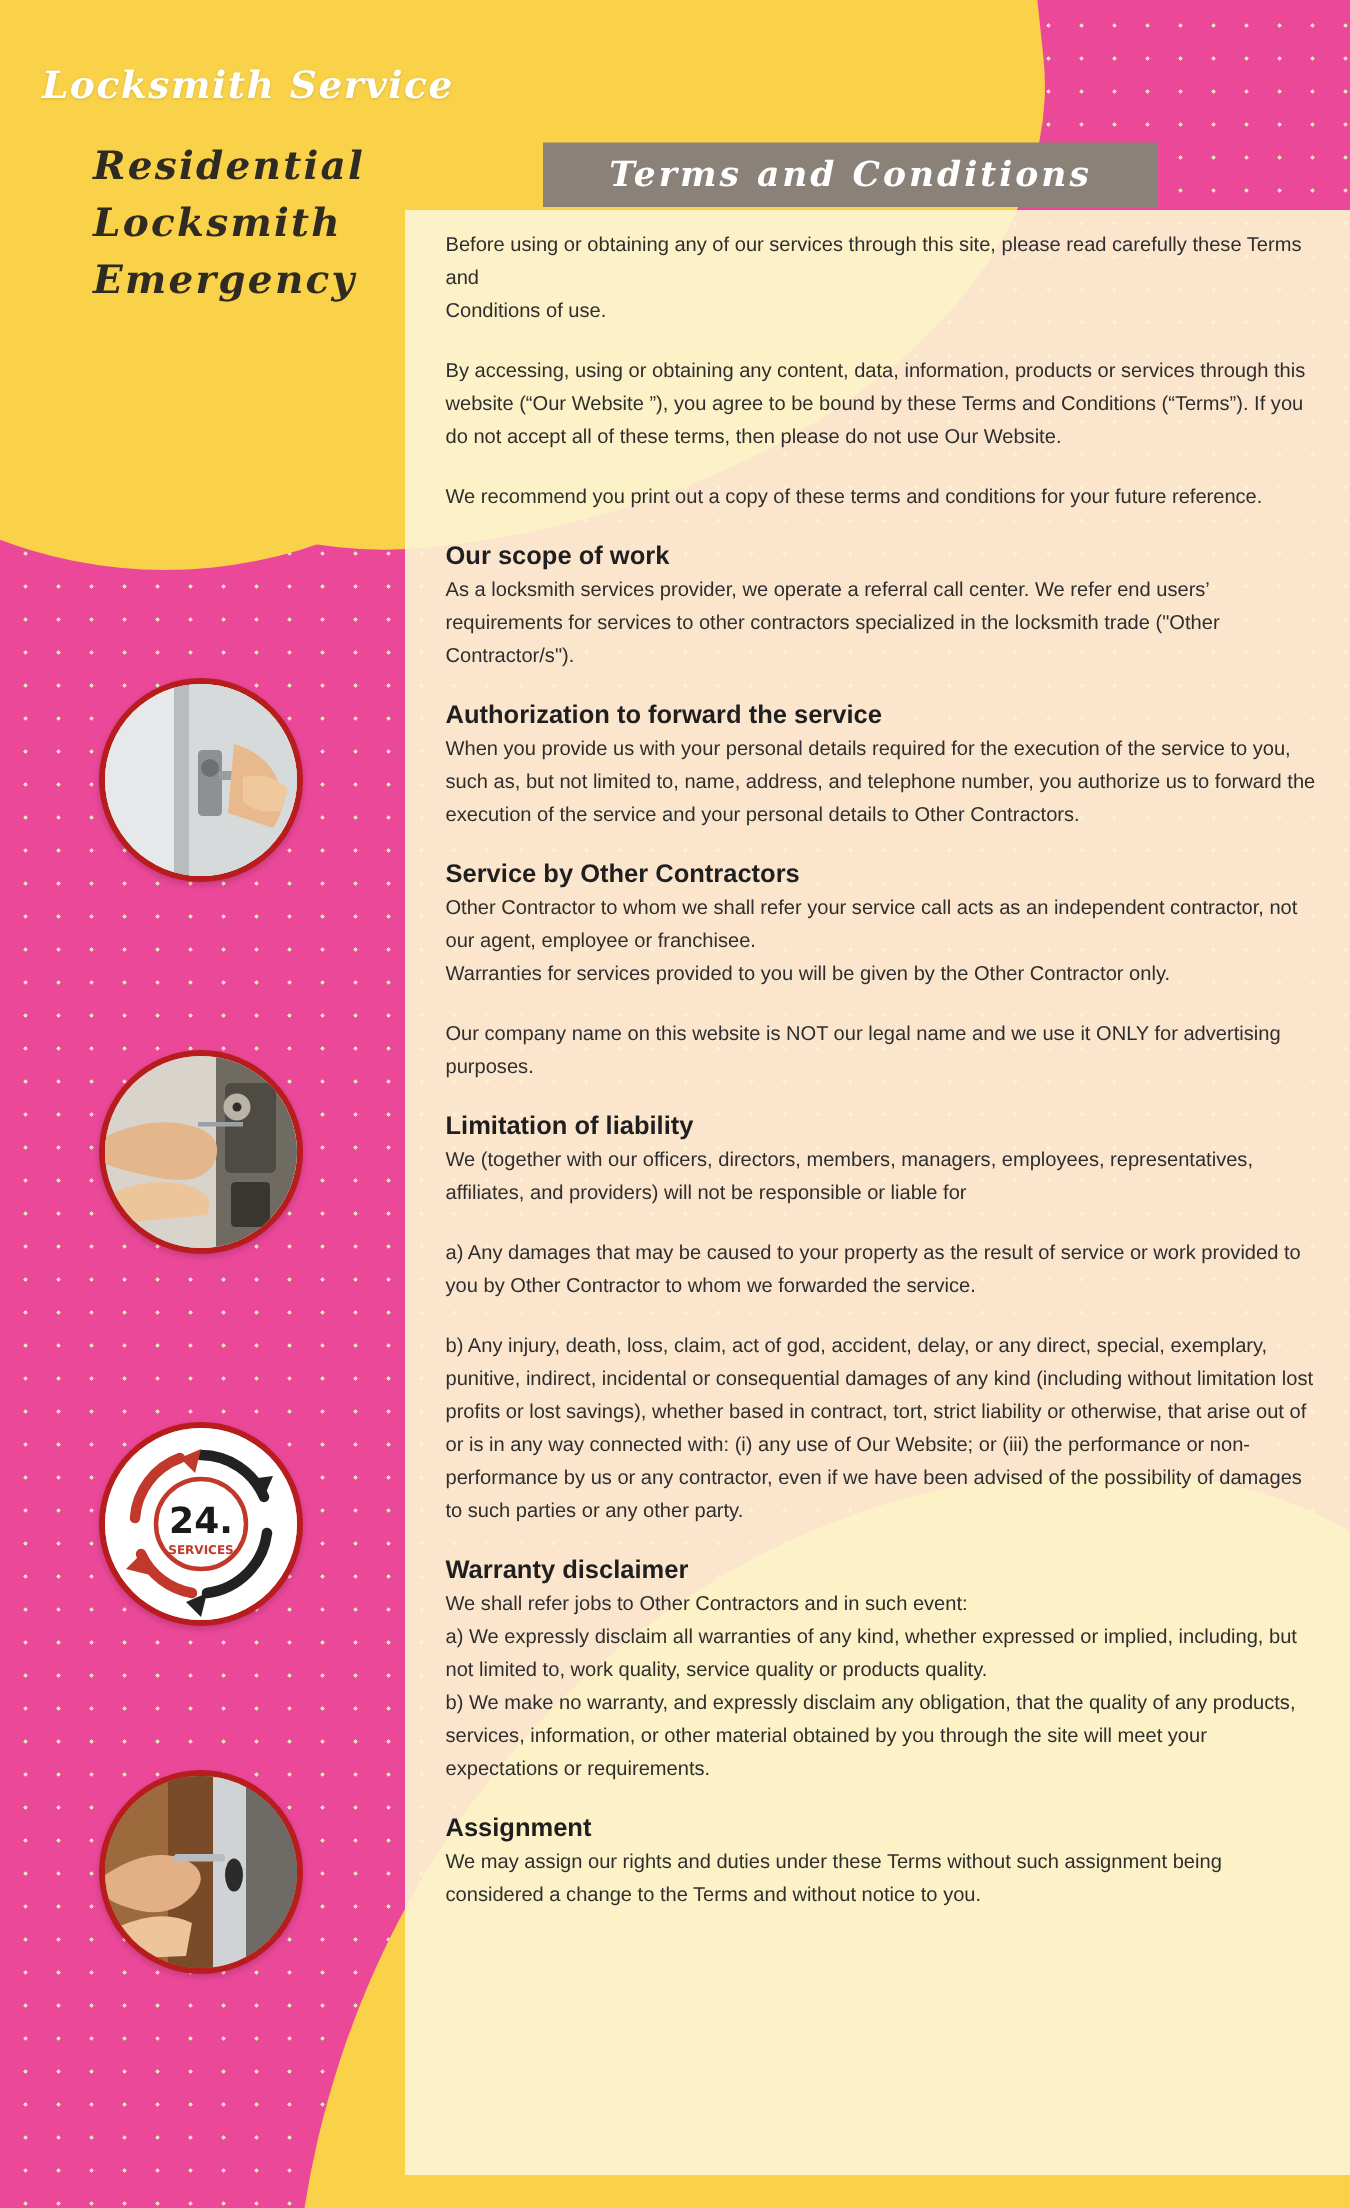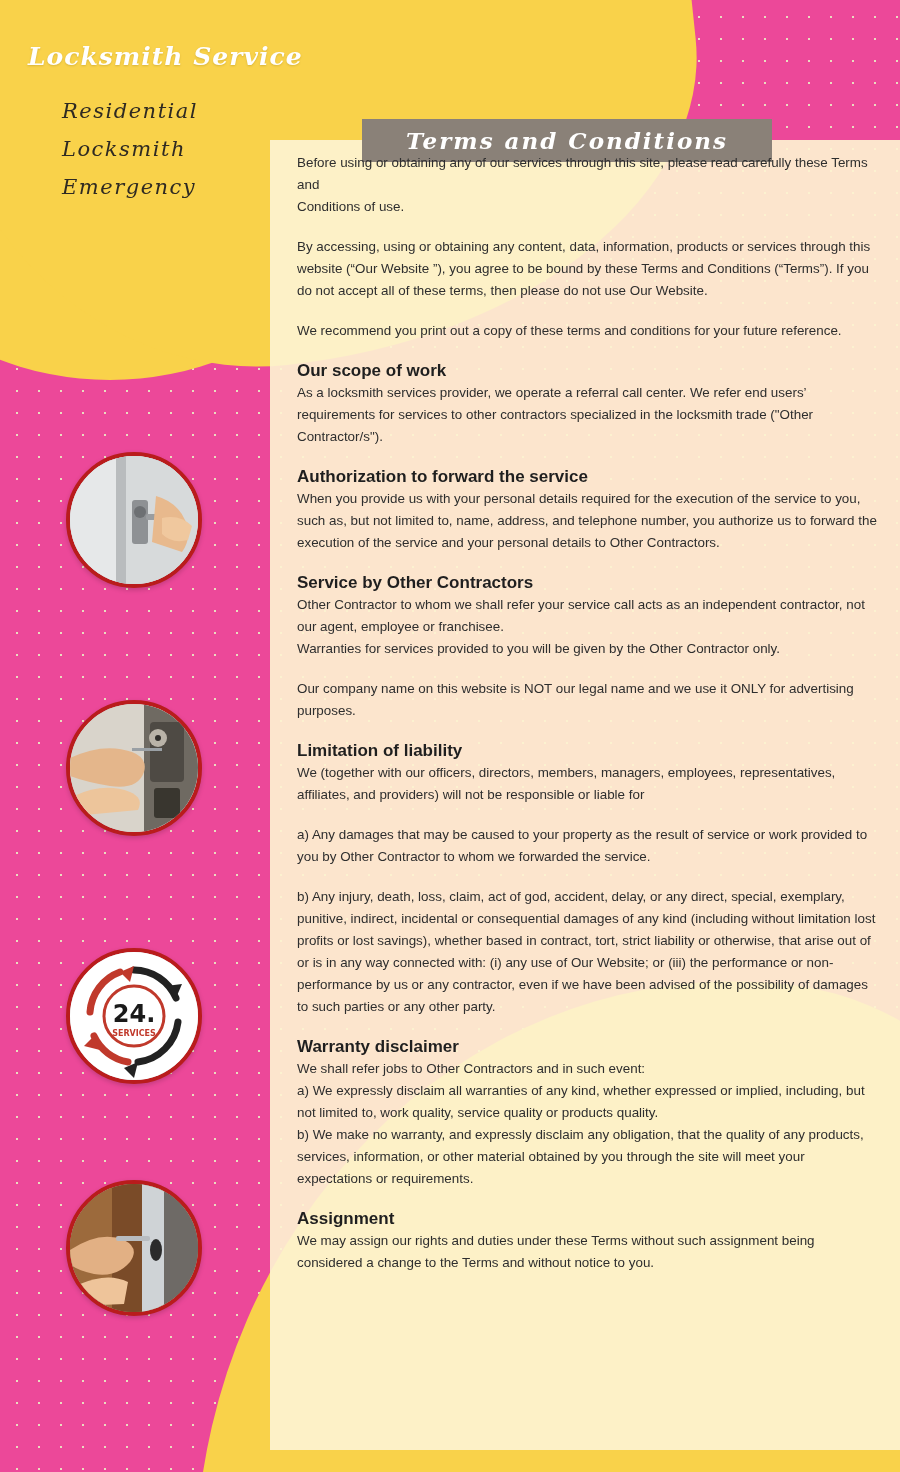--- a/index.html
+++ b/index.html
@@ -85,23 +85,23 @@
     color: #ffffff;
     letter-spacing: 1px;
     text-shadow: 0 1px 2px rgba(120,90,10,.25);
   }
 
   .services {
     position: absolute;
     left: 62px;
     top: 92px;
     font-family: "DejaVu Serif", serif;
-    font-weight: normal;
+    font-weight: bold;
     font-style: italic;
-    font-size: 21px;
+    font-size: 26px;
     color: #2f2a22;
     line-height: 38px;
     letter-spacing: 1.5px;
   }
 
   
   .photo {
     position: absolute;
     width: 128px;
     height: 128px;
@@ -130,21 +130,20 @@
   .title-bar {
     position: absolute;
     left: 362px;
     top: 95px;
     width: 410px;
     height: 43px;
     background: #8a8178;
     display: flex;
     align-items: center;
     justify-content: center;
-    margin-top: 24px;
   }
   .title-bar .title {
     font-family: "DejaVu Serif", serif;
     font-style: italic;
     font-weight: bold;
     font-size: 23px;
     color: #ffffff;
     letter-spacing: 2px;
   }
 

